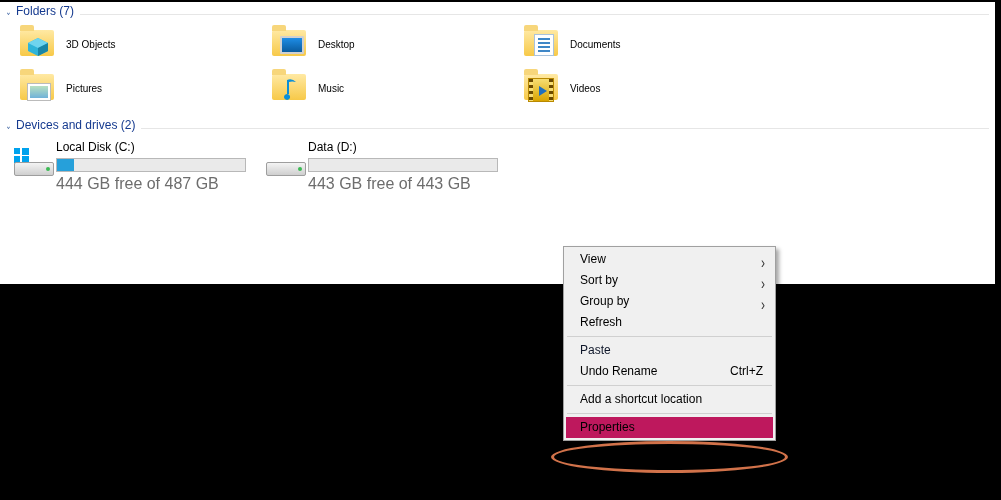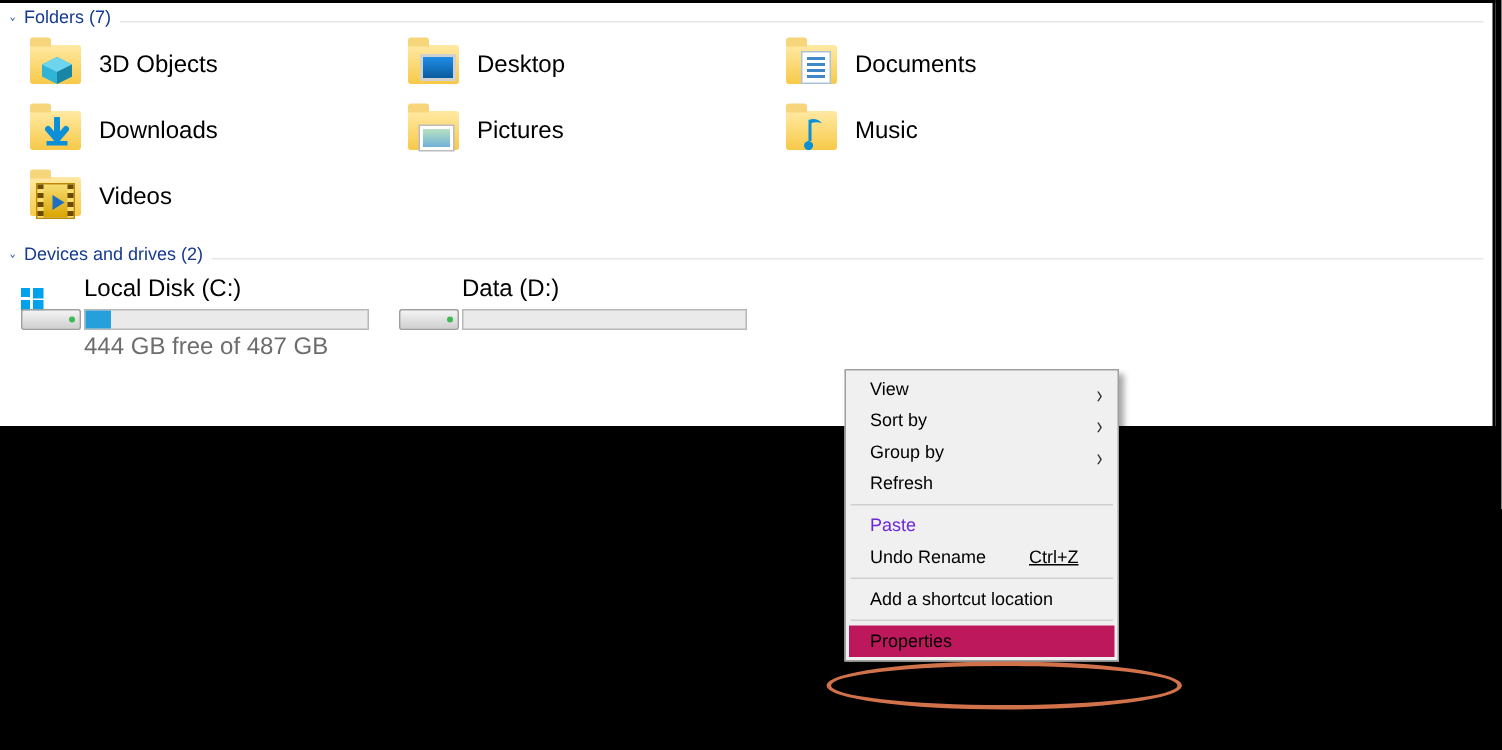--- a/index.html
+++ b/index.html
@@ -38,21 +38,21 @@
     display:flex; flex-wrap:wrap;
     padding:2px 0 6px 14px;
   }
   .folder-item {
     width:252px; height:44px;
     display:flex; align-items:center;
     padding:4px 4px;
     cursor:default;
   }
   .folder-item .icon48 { width:40px; height:36px; position:relative; }
-  .folder-item .label { margin-left:8px; font-size:16px; }
+  .folder-item .label { margin-left:8px; font-size:10px; }
   
   .ficon {
     position:absolute; left:2px; top:4px;
     width:34px; height:26px;
     background:linear-gradient(#ffe9a3,#f7c948);
     border-radius:2px;
   }
   .ficon::before{
     content:""; position:absolute; left:0; top:-5px; width:14px; height:6px;
     background:#f7d67b; border-radius:2px 2px 0 0;
@@ -75,56 +75,56 @@
   .ov-video .play{position:absolute;left:10px;top:7px;width:0;height:0;
     border-left:8px solid #1e6fc0;border-top:5px solid transparent;border-bottom:5px solid transparent;}
 
   
   .drives-row { display:flex; padding:4px 0 0 10px; }
   .drive-item {
     width:252px; display:flex; padding:2px 4px; cursor:default;
   }
   .drive-item .dicon { width:42px; height:42px; position:relative; }
   .drive-body { margin-left:6px; flex:1; padding-right:12px; }
-  .drive-name { font-size:16px; margin-bottom:4px;}
+  .drive-name { font-size:12px; margin-bottom:4px;}
   .bar { width:190px; height:14px; border:1px solid #b8b8b8; background:#eaeaea; position:relative;}
   .bar .fill { position:absolute; left:0; top:0; bottom:0; background:#26a0da;}
   .drive-sub { color:#6d6d6d; font-size:16px; margin-top:3px;}
   
   .winlogo { position:absolute; left:0; top:8px; width:16px; height:16px; }
   .winlogo span{position:absolute;width:7px;height:7px;background:#00a2ed;}
   .winlogo .a{left:0;top:0;width:6px;height:6px;} .winlogo .b{left:8px;top:0;}
   .winlogo .c{left:0;top:8px;width:6px;height:7px;} .winlogo .d{left:8px;top:8px;}
   .hdd { position:absolute; left:0; top:22px; width:40px; height:14px;
     background:linear-gradient(#f4f4f4,#cfcfcf); border:1px solid #9e9e9e; border-radius:2px;}
   .hdd::after{content:"";position:absolute;right:3px;top:4px;width:4px;height:4px;border-radius:50%;background:#3cba54;}
 
   
   .ctx {
     position:absolute;
     left:563px; top:246px;
-    width:183px;
+    width:213px;
     background:#f0f0f0;
     border:1px solid #a0a0a0;
     box-shadow:3px 3px 4px rgba(0,0,0,.35);
     padding:2px;
     font-size:12px;
   }
   .ctx .mi {
     height:21px; line-height:21px;
     padding:0 20px 0 14px;
     position:relative;
     cursor:default;
   }
-  .ctx .mi.disabled { color:#6d28d9; }
+  .ctx .mi.disabled { color:#0f172a; }
   .ctx .mi .arrow {
     position:absolute; right:8px; top:4px; font-size:12px; color:#333;
     transform:scaleY(1.4);
   }
-  .ctx .mi .shortcut { position:absolute; right:24px;text-decoration:underline; }
+  .ctx .mi .shortcut { position:absolute; right:10px; }
   .ctx .sep { height:1px; background:#d0d0d0; margin:3px 1px; }
   .ctx .mi.hl { background:#be185d; }
 
   
   .oval {
     position:absolute;
     left:551px; top:441px;
     width:237px; height:32px;
     border:3px solid #d1724a;
     border-radius:50%/50%;
@@ -160,30 +160,20 @@
           <div class="ov ov-desktop"></div>
       </div>
       <div class="label">Desktop</div>
     </div>
     <div class="folder-item">
       <div class="icon48">
         <div class="ficon"></div>
           <div class="ov ov-docs"></div>
       </div>
       <div class="label">Documents</div>
-    </div>
-    <div class="folder-item">
-      <div class="icon48">
-        <div class="ficon"></div>
-        <svg class="ov ov-dl" viewBox="0 0 20 20">
-            <path d="M10 1 L10 12 M4 8 L10 15 L16 8" stroke="#0a8fd8" stroke-width="4" fill="none" stroke-linecap="round" stroke-linejoin="round"></path>
-            <rect x="3" y="16" width="14" height="3" fill="#0a8fd8"></rect>
-          </svg>
-      </div>
-      <div class="label">Downloads</div>
     </div>
     <div class="folder-item">
       <div class="icon48">
         <div class="ficon"></div>
           <div class="ov ov-pics"></div>
       </div>
       <div class="label">Pictures</div>
     </div>
     <div class="folder-item">
       <div class="icon48">
@@ -232,20 +222,21 @@
     </div>
     <div class="drive-item">
       <div class="dicon">
         <div class="hdd"></div>
       </div>
       <div class="drive-body">
         <div class="drive-name">Data (D:)</div>
         <div class="bar">
             <div class="fill" style="width:0%"></div>
           </div>
+        <div class="drive-sub">443 GB free of 443 GB</div>
       </div>
     </div>
   </div>
 </div>
 
 <div class="ctx">
   <div class="mi">
     <span>View</span>
     <span class="arrow">›</span>
   </div>

